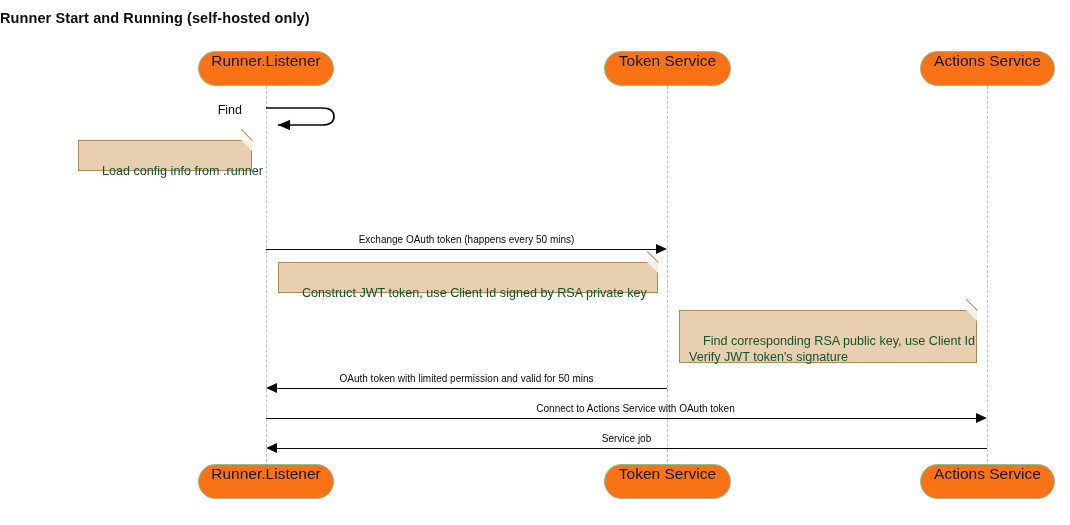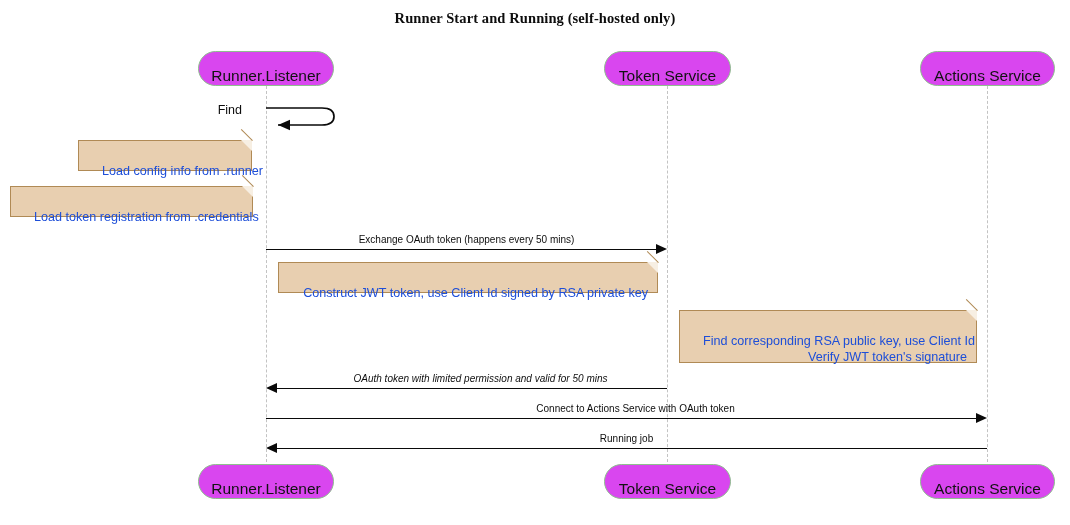--- a/index.html
+++ b/index.html
@@ -19,36 +19,34 @@
     position: absolute;
     inset: 0;
     width: 1070px;
     height: 525px;
   }
   .diagram-title {
     position: absolute;
     left: 0;
     top: 10px;
     width: 1070px;
-    text-align: center;
     font-size: 14.5px;
     font-weight: bold;
     color: #0d0d0d;
     letter-spacing: 0.1px;
-    font-family: Liberation Serif, serif;
   }
   
   .participant {
     position: absolute;
     height: 35px;
     border-radius: 17.5px;
-    background: #d946ef;
+    background: #f97316;
     border: 1px solid #8fbf8f;
     display: flex;
-    align-items: flex-end;
+    align-items: flex-start;
     justify-content: center;
     box-sizing: border-box;
   }
   .participant-label {
     font-size: 15.5px;
     color: #121212;
     white-space: nowrap;
   }
   
   .lifeline {
@@ -97,23 +95,22 @@
   }
   
   .note {
     position: absolute;
     background: #e8cfb0;
     border: 1px solid #b08a55;
     box-sizing: border-box;
     padding: 6px 9px 6px 9px;
     font-size: 12.6px;
     line-height: 16px;
-    color: #1d4ed8;
+    color: #14532d;
     white-space: pre;
-    text-align: right;
   }
   .note-fold {
     position: absolute;
     top: -1px;
     right: -1px;
     width: 0;
     height: 0;
     border-left: 11px solid transparent;
     border-top: 11px solid #f7efe3;
   }
@@ -154,52 +151,47 @@
     <path d="M 4 6 L 60 6 Q 72 6 72 14.5 Q 72 23 60 23 L 16 23" fill="none" stroke="#0a0a0a" stroke-width="1.7"></path>
     <path d="M 16 23 L 28 17.8 L 28 28.2 Z" fill="#0a0a0a"></path>
   </svg>
 
   <div class="note" style="left:78px; top:140px; width:174px; height:31px;">
     <span>Load config info from .runner</span>
     <span class="note-fold"></span>
     <span class="note-fold-edge"></span>
   </div>
 
-  <div class="note" style="left:10px; top:186px; width:243px; height:31px;">
-    <span>Load token registration from .credentials</span>
-    <span class="note-fold"></span>
-    <span class="note-fold-edge"></span>
-  </div>
 
   <div class="msg-label" style="left:266px; top:234px; width:401px;">Exchange OAuth token (happens every 50 mins)</div>
   <div class="msg-line" style="left:266px; top:249px; width:390px;"></div>
   <div class="msg-arrow right" style="left:656px; top:244px;"></div>
 
   <div class="note" style="left:679px; top:310px; width:298px; height:53px;">
     <span>Find corresponding RSA public key, use Client Id
 Verify JWT token's signature</span>
     <span class="note-fold"></span>
     <span class="note-fold-edge"></span>
   </div>
 
   <div class="note" style="left:278px; top:262px; width:380px; height:31px;">
     <span>Construct JWT token, use Client Id signed by RSA private key</span>
     <span class="note-fold"></span>
     <span class="note-fold-edge"></span>
   </div>
 
-  <div class="msg-label" style="left:280px; top:373px; width:401px;font-style:italic;">OAuth token with limited permission and valid for 50 mins</div>
+  <div class="msg-label" style="left:266px; top:373px; width:401px;">OAuth token with limited permission and valid for 50 mins</div>
   <div class="msg-line" style="left:277px; top:388px; width:390px;"></div>
   <div class="msg-arrow left" style="left:266px; top:383px;"></div>
 
   <div class="msg-label" style="left:275px; top:403px; width:721px;text-align:center;">Connect to Actions Service with OAuth token</div>
   <div class="msg-line" style="left:266px; top:418px; width:710px;"></div>
   <div class="msg-arrow right" style="left:976px; top:413px;"></div>
 
-  <div class="msg-label" style="left:266px; top:433px; width:721px;">Running job</div>
+  <div class="msg-label" style="left:266px; top:433px; width:721px;">Service job</div>
   <div class="msg-line" style="left:277px; top:448px; width:710px;"></div>
   <div class="msg-arrow left" style="left:266px; top:443px;"></div>
 
   <div class="participant" style="left:198px; top:464px; width:136px;">
     <span class="participant-label">Runner.Listener</span>
   </div>
   <div class="participant" style="left:604px; top:464px; width:127px;">
     <span class="participant-label">Token Service</span>
   </div>
   <div class="participant" style="left:920px; top:464px; width:135px;">

